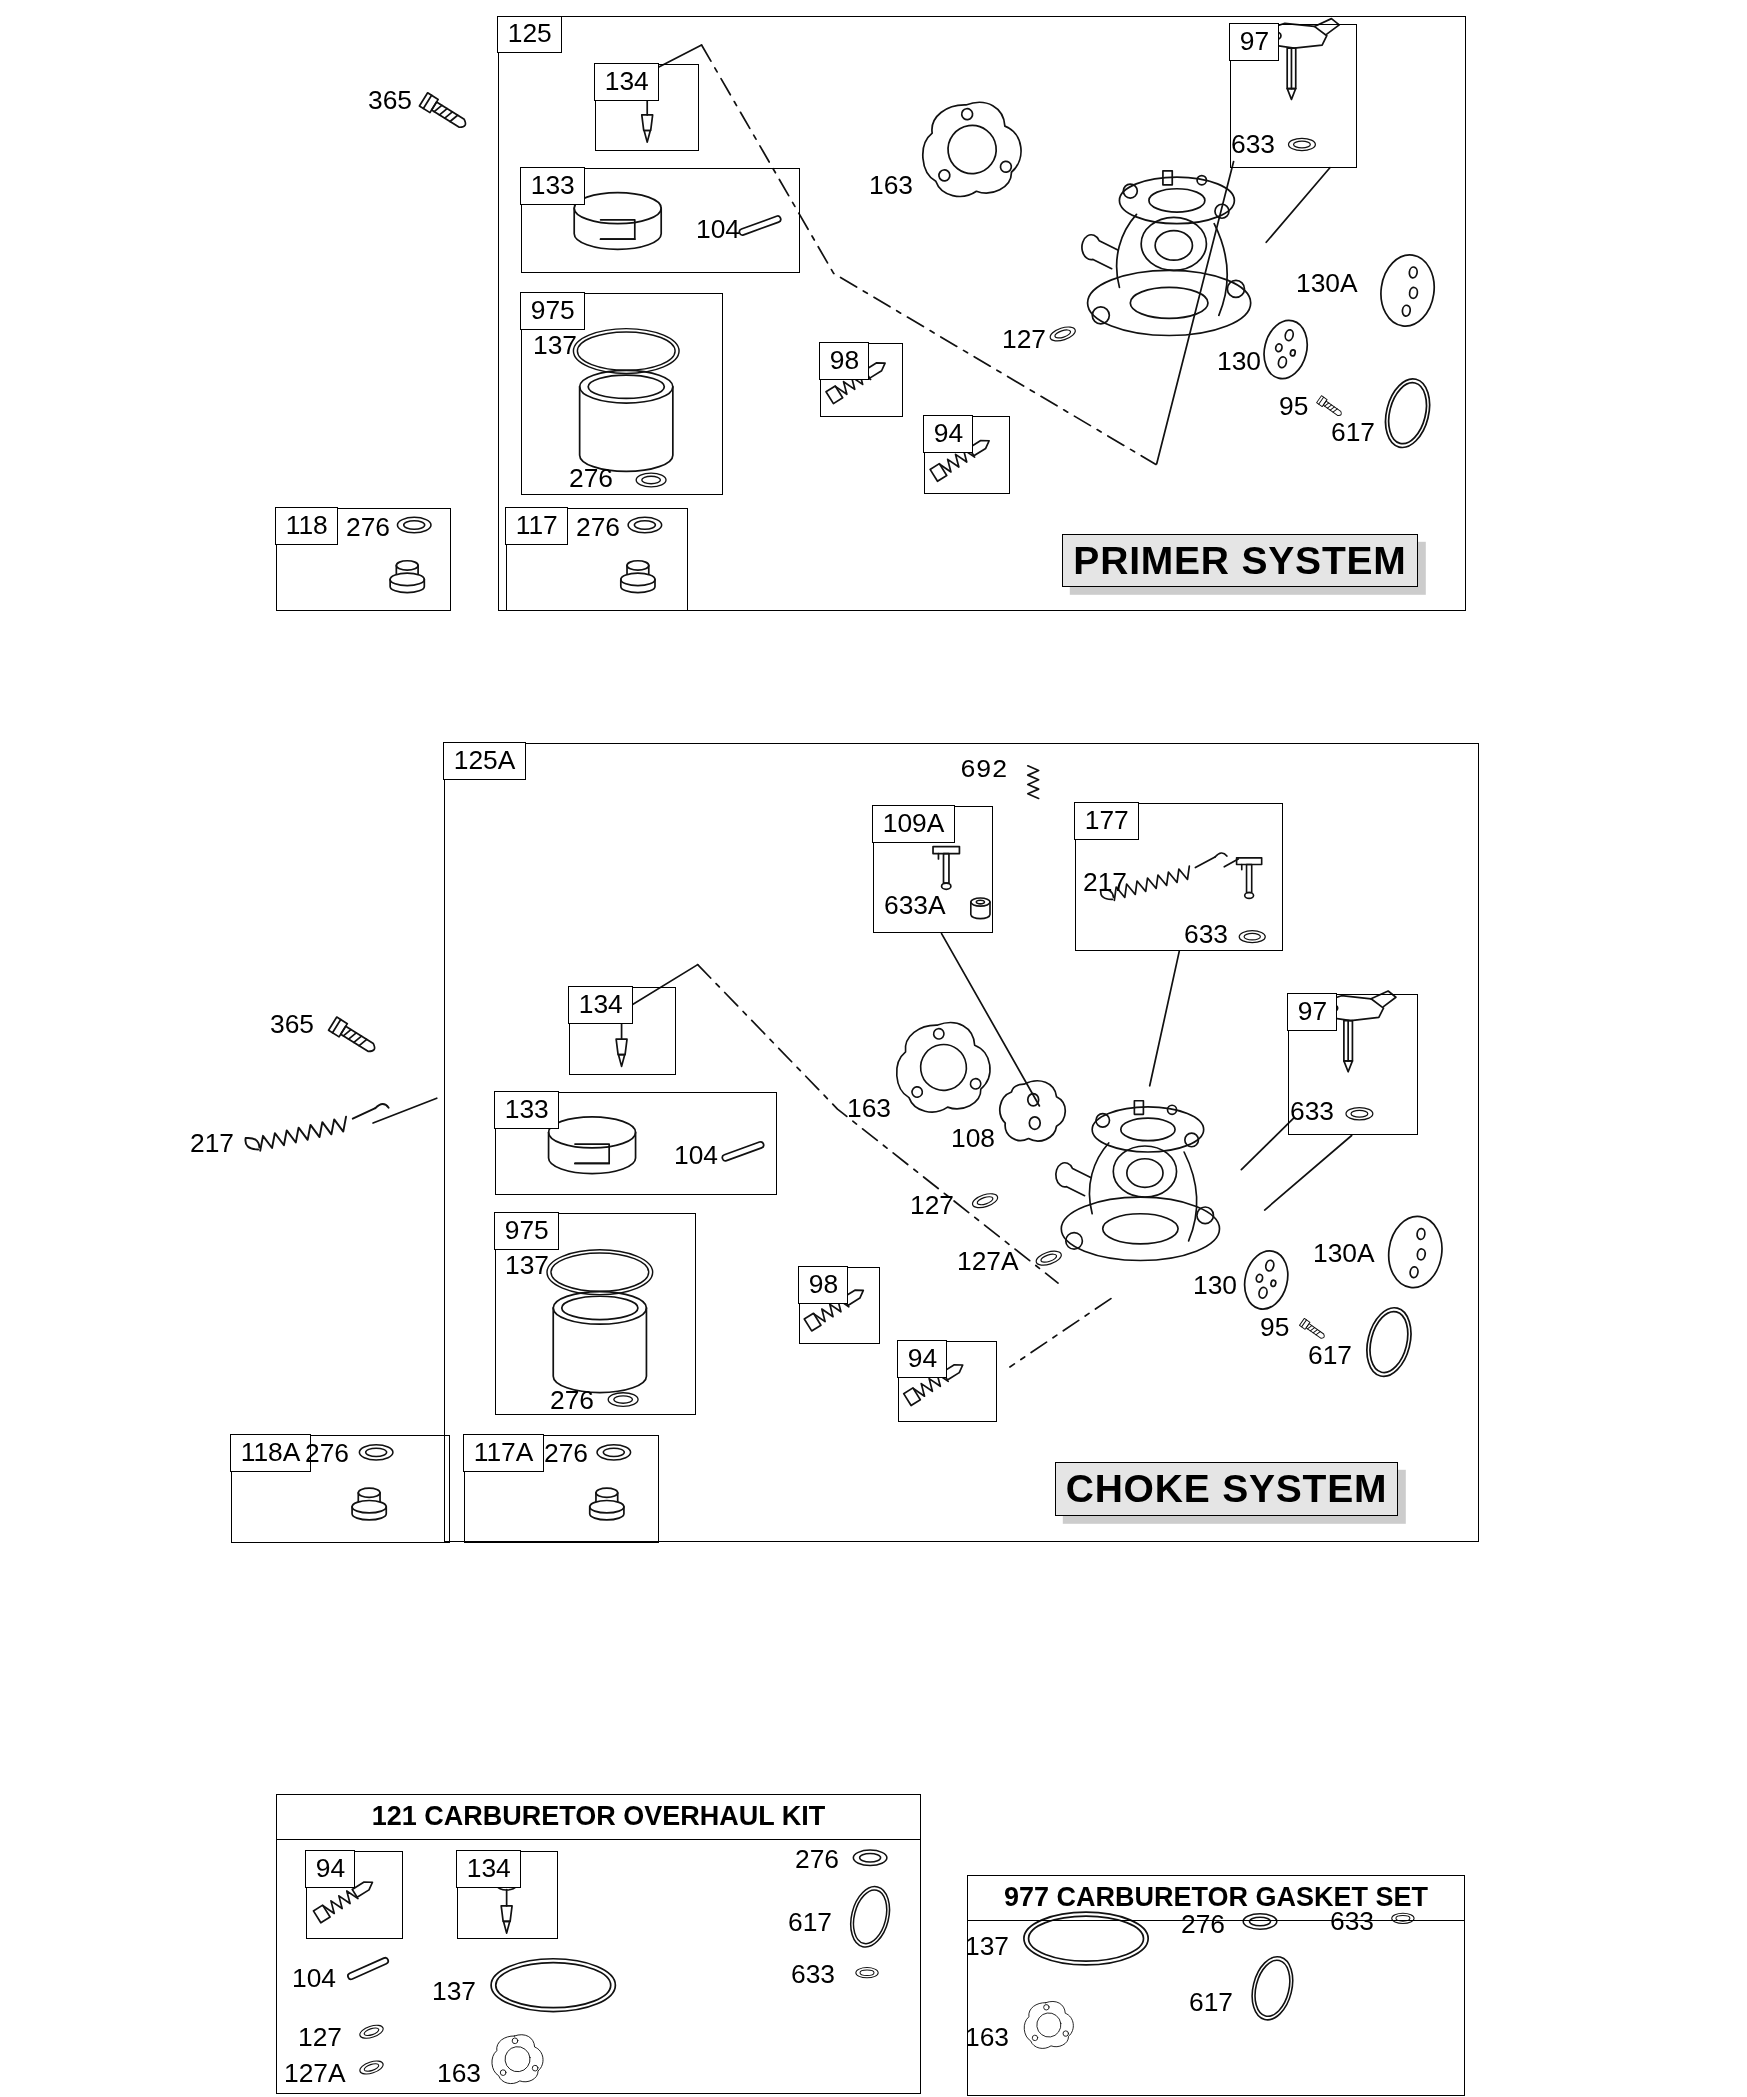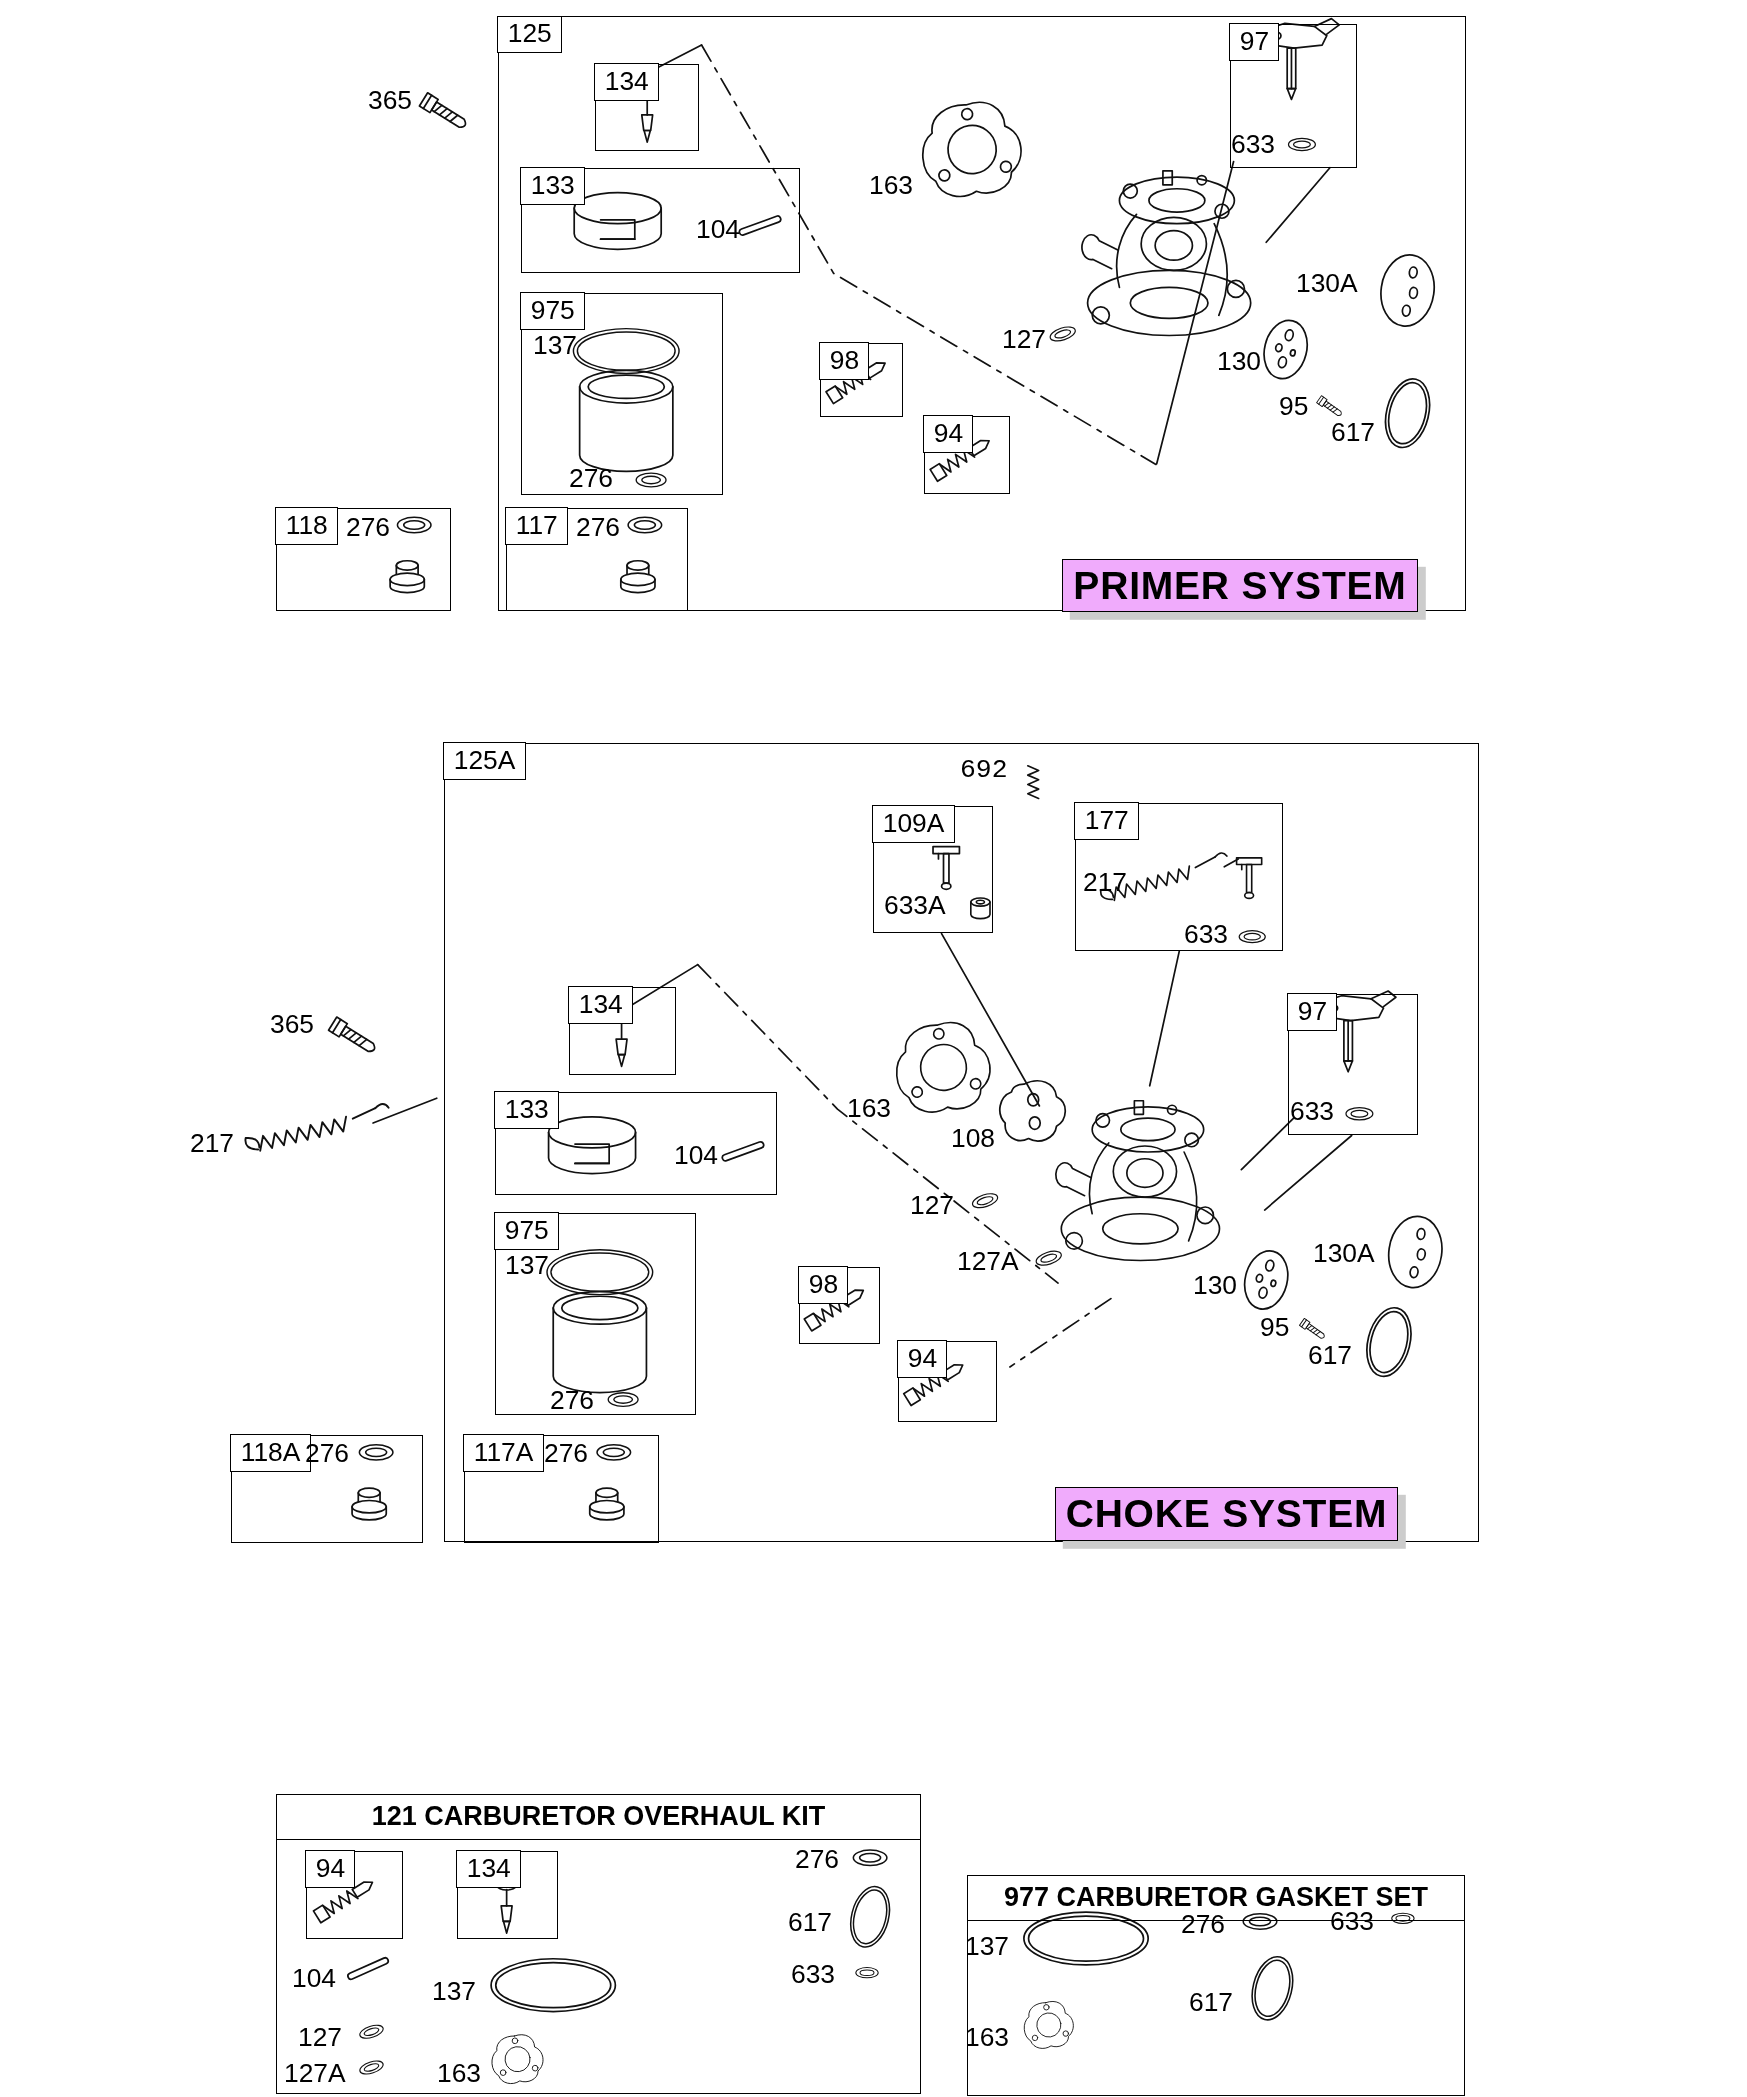--- a/index.html
+++ b/index.html
@@ -4,23 +4,23 @@
 <style>
   * { box-sizing: border-box; }
   html,body { margin:0; padding:0; background:#fff; }
   body { font-family:"Liberation Sans", sans-serif; color:#000; }
   #stage { position:relative; width:1748px; height:2097px; background:#fff; overflow:hidden; }
   #art { position:absolute; left:0; top:0; z-index:1; }
   .pbox { position:absolute; border:1.6px solid #000; z-index:2; background:transparent; }
   .corner { position:absolute; left:-1.6px; top:-1.6px; border:1.6px solid #000; background:#fff;
             padding:2.3px 9.3px 3.9px; font-size:26.4px; line-height:1.1; white-space:nowrap; }
   .plabel { position:absolute; z-index:3; font-size:26.4px; line-height:1; white-space:nowrap; }
-  .plate { position:absolute; z-index:4; border:1.6px solid #000; background:#f0abfc;
+  .plate { position:absolute; z-index:4; border:1.6px solid #000; background:#e5e5e5;
            box-shadow:7.8px 7.8px 0 #ccc; display:flex; align-items:center; justify-content:center;
-           font-weight:bold; font-size:39px; letter-spacing:0.8px; white-space:nowrap;margin-top:25px; }
+           font-weight:bold; font-size:39px; letter-spacing:0.8px; white-space:nowrap; }
   .kit-title { position:absolute; top:6.2px; left:0; right:0; text-align:center;
                font-weight:bold; font-size:27px; }
   .kit-rule { position:absolute; top:44px; left:0; right:0; border-top:1.6px solid #000; }
   .stroke { stroke:#111; stroke-width:2.2; fill:none; stroke-linecap:round; stroke-linejoin:round; }
   .dash { stroke-dasharray:24 10 6 10; }
 </style>
 </head>
 <body>
 
 <div id="stage">
@@ -293,21 +293,21 @@
     </div>
     <div class="pbox" style="left: 799px; top: 1267px; width: 81px; height: 77px;">
       <span class="corner">98</span>
     </div>
     <div class="pbox" style="left: 898px; top: 1341px; width: 99px; height: 81px;">
       <span class="corner">94</span>
     </div>
     <div class="pbox" style="left: 1288px; top: 994px; width: 130px; height: 141px;">
       <span class="corner">97</span>
     </div>
-    <div class="pbox" style="left: 231px; top: 1435px; width: 192px; height: 108px;">
+    <div class="pbox" style="left: 231px; top: 1435px; width: 219px; height: 108px;">
       <span class="corner">118A</span>
     </div>
     <div class="pbox" style="left: 464px; top: 1435px; width: 195px; height: 108px;">
       <span class="corner">117A</span>
     </div>
     <div class="pbox" style="left: 276px; top: 1794px; width: 645px; height: 300px;">
       <div class="kit-title">121 CARBURETOR OVERHAUL KIT</div>
       <div class="kit-rule"></div>
     </div>
     <div class="pbox" style="left: 306px; top: 1851px; width: 97px; height: 88px;">

